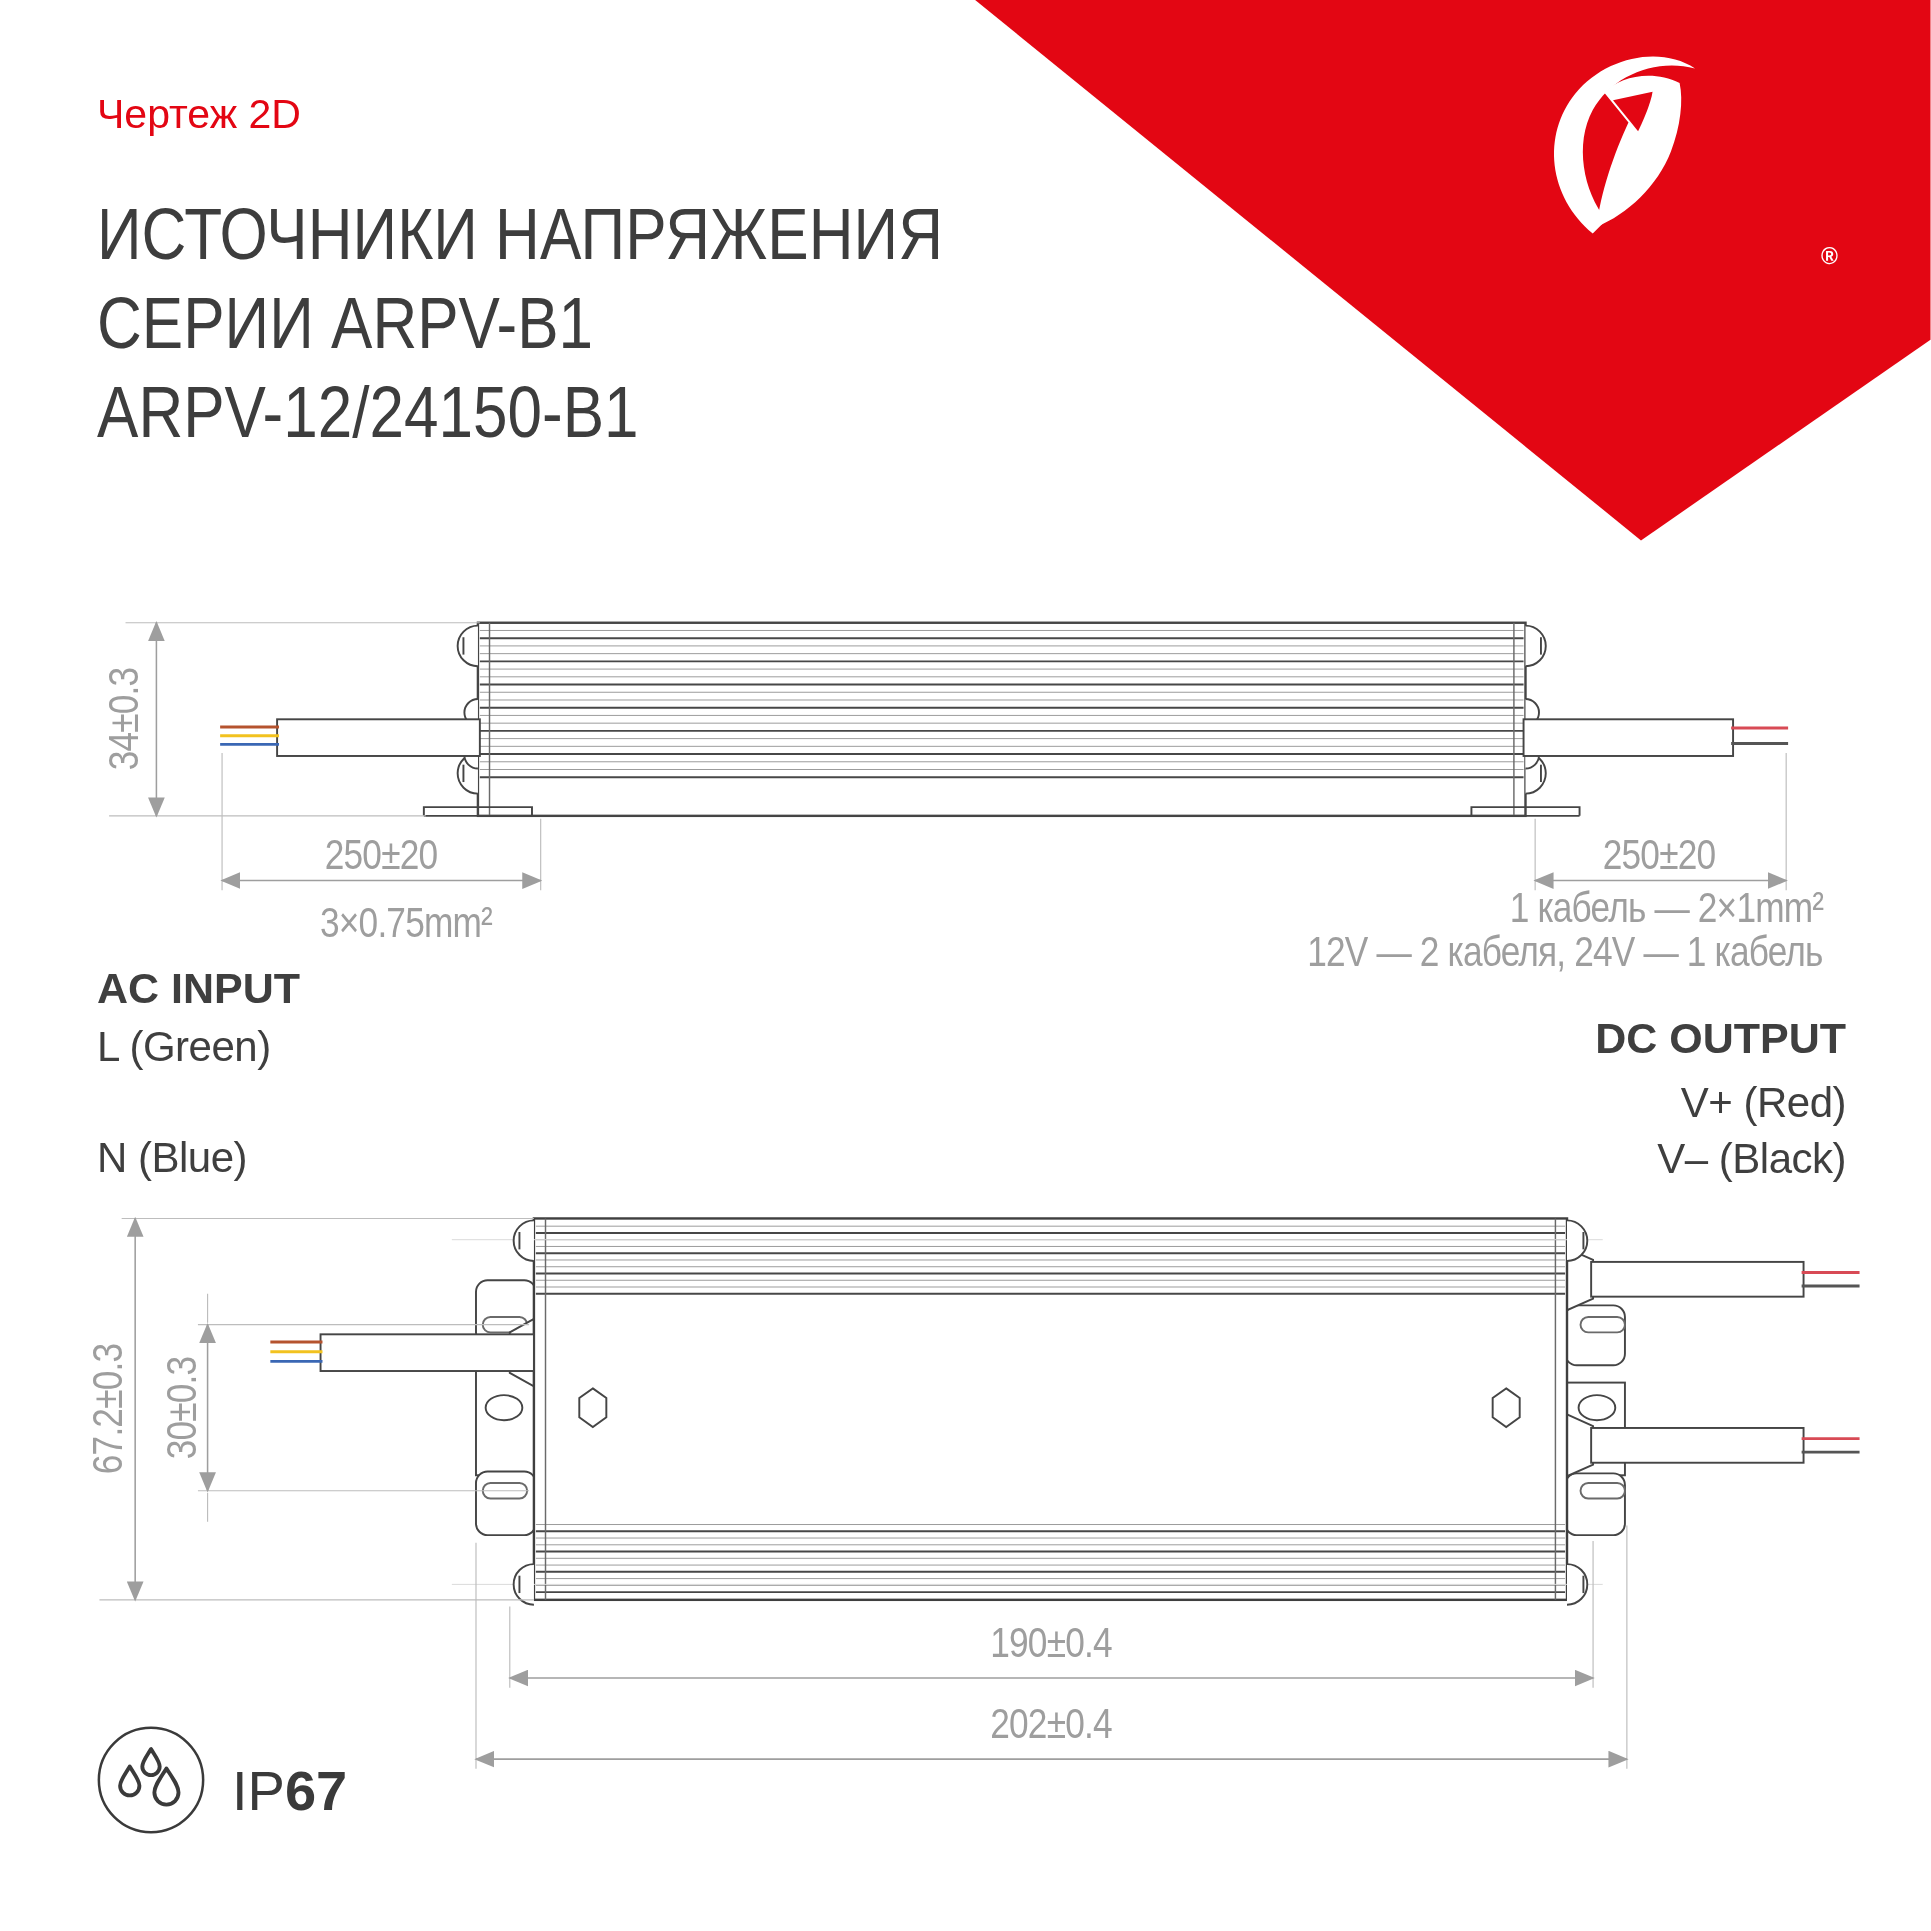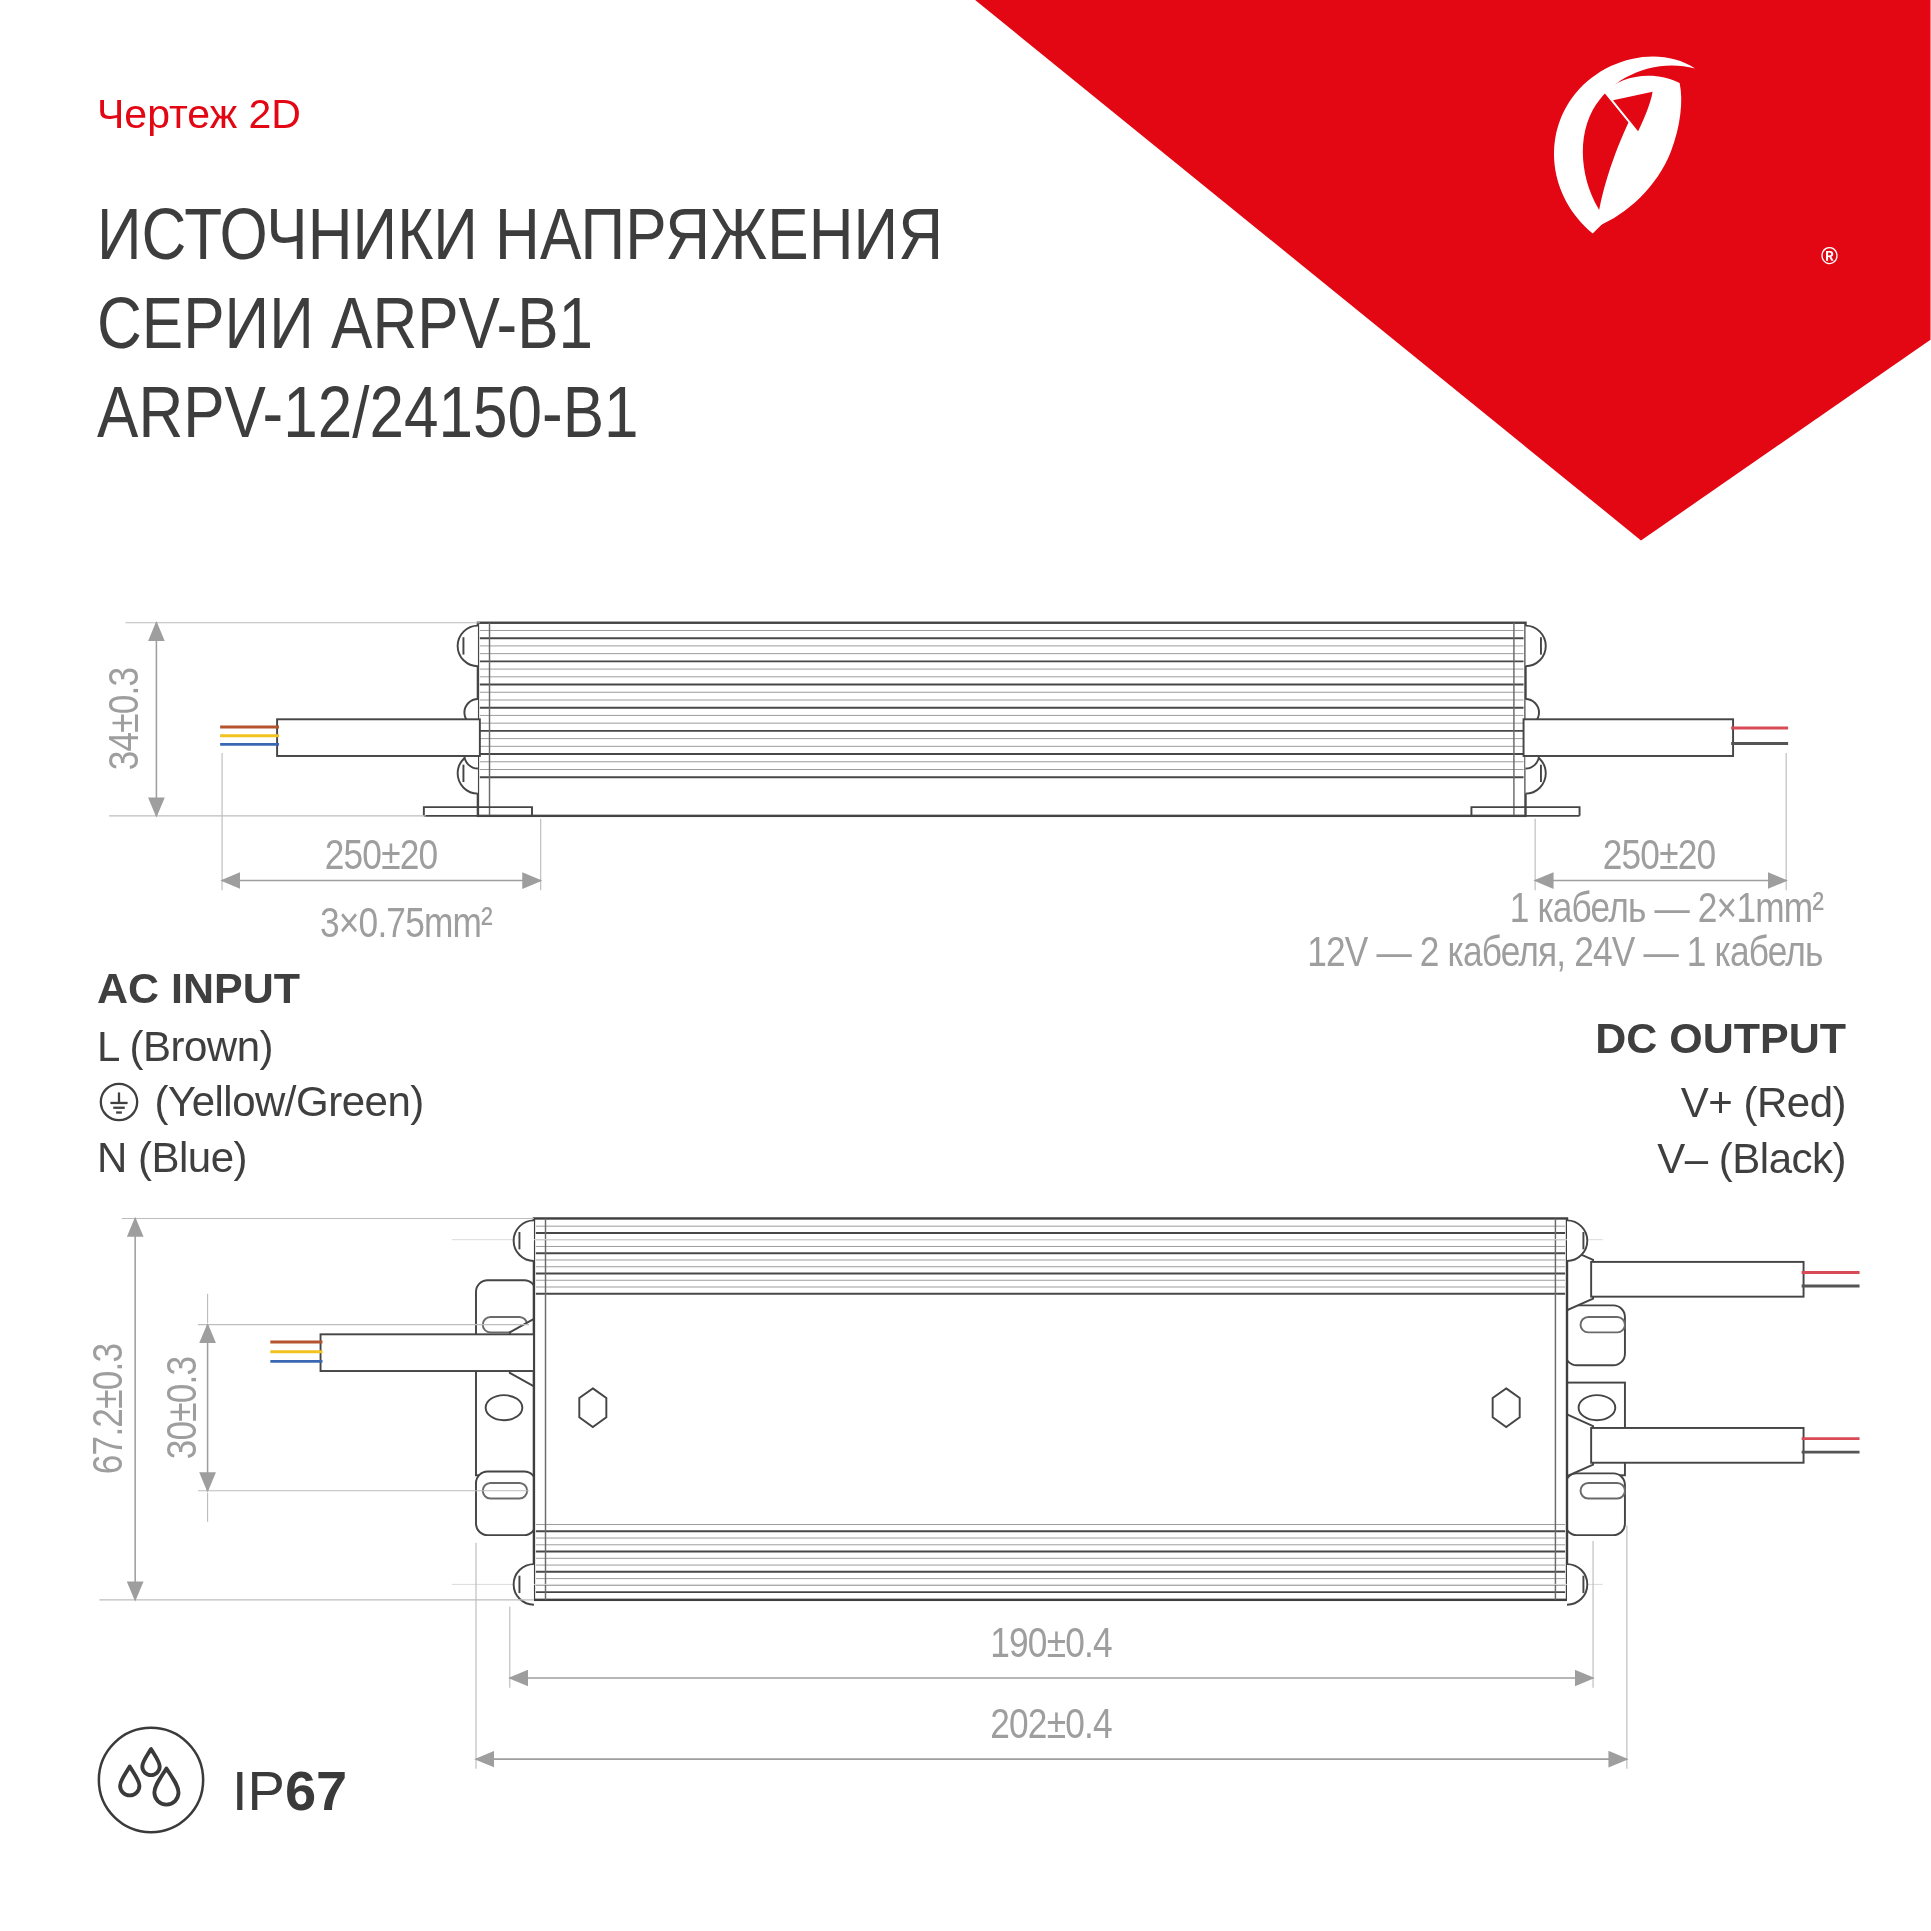--- a/index.html
+++ b/index.html
@@ -247,31 +247,21 @@
   <div class="abs dim" style="left:406px;top:923px">3×0.75mm²</div>
   <div class="abs dim" style="left:1659px;top:855px">250±20</div>
   <div class="abs dim right" style="top:908px">1 кабель — 2×1mm²</div>
   <div class="abs dim right" style="top:952px">12V — 2 кабеля, 24V — 1 кабель</div>
   <div class="abs dim vert" style="left:108px;top:1409px">67.2±0.3</div>
   <div class="abs dim vert" style="left:182px;top:1408px">30±0.3</div>
   <div class="abs dim" style="left:1051px;top:1643px">190±0.4</div>
   <div class="abs dim" style="left:1051px;top:1724px">202±0.4</div>
 
   <div class="abs lbl bold" style="left:97px;top:964px">AC INPUT</div>
-  <div class="abs lbl" style="left:97px;top:1023px">L (Brown)</div>
-  <div class="abs lbl iconrow" style="left:97px;top:1078px">
-    <svg width="44" height="44" viewBox="0 0 46 46">
-      <circle cx="23" cy="23" r="19" fill="none" stroke="#3f3f3f" stroke-width="2.4"></circle>
-      <line x1="23" y1="13" x2="23" y2="24" stroke="#3f3f3f" stroke-width="2.4"></line>
-      <line x1="14" y1="24" x2="32" y2="24" stroke="#3f3f3f" stroke-width="2.4"></line>
-      <line x1="17" y1="29" x2="29" y2="29" stroke="#3f3f3f" stroke-width="2.4"></line>
-      <line x1="20" y1="34" x2="26" y2="34" stroke="#3f3f3f" stroke-width="2.4"></line>
-    </svg>
-    <span>(Yellow/Green)</span>
-  </div>
+  <div class="abs lbl" style="left:97px;top:1023px">L (Green)</div>
   <div class="abs lbl" style="left:97px;top:1134px">N (Blue)</div>
 
   <div class="abs lbl bold right" style="top:1014px">DC OUTPUT</div>
   <div class="abs lbl right" style="top:1079px">V+ (Red)</div>
   <div class="abs lbl right" style="top:1135px">V– (Black)</div>
 
   <svg class="abs" style="left:95px;top:1724px" width="112" height="112" viewBox="0 0 116 116">
     <circle cx="58" cy="58" r="54" fill="none" stroke="#3a3a3a" stroke-width="2.6"></circle>
     <path d="M58 26 c-5 8 -9 13 -9 18 a9 9 0 0 0 18 0 c0 -5 -4 -10 -9 -18 Z" fill="none" stroke="#3a3a3a" stroke-width="4" stroke-linejoin="round"></path>
     <path d="M36 44 c-5.5 9 -10 14.5 -10 20 a10 10 0 0 0 20 0 c0 -5.5 -4.5 -11 -10 -20 Z" fill="none" stroke="#3a3a3a" stroke-width="4" stroke-linejoin="round"></path>

